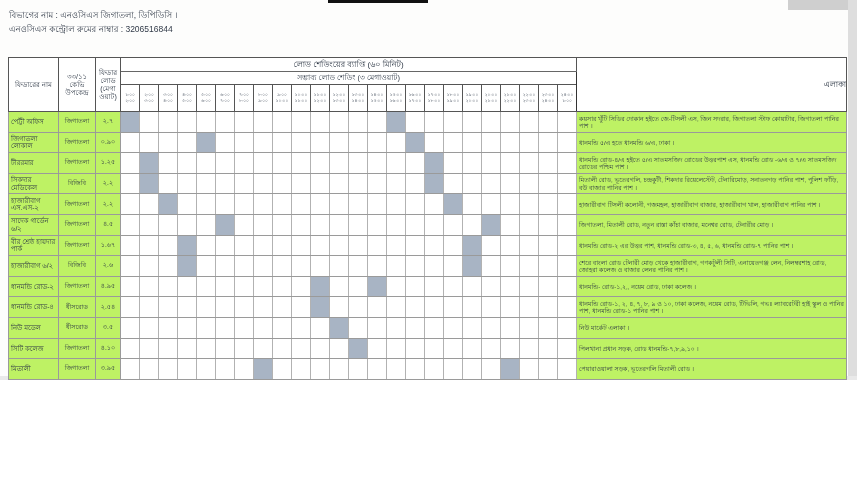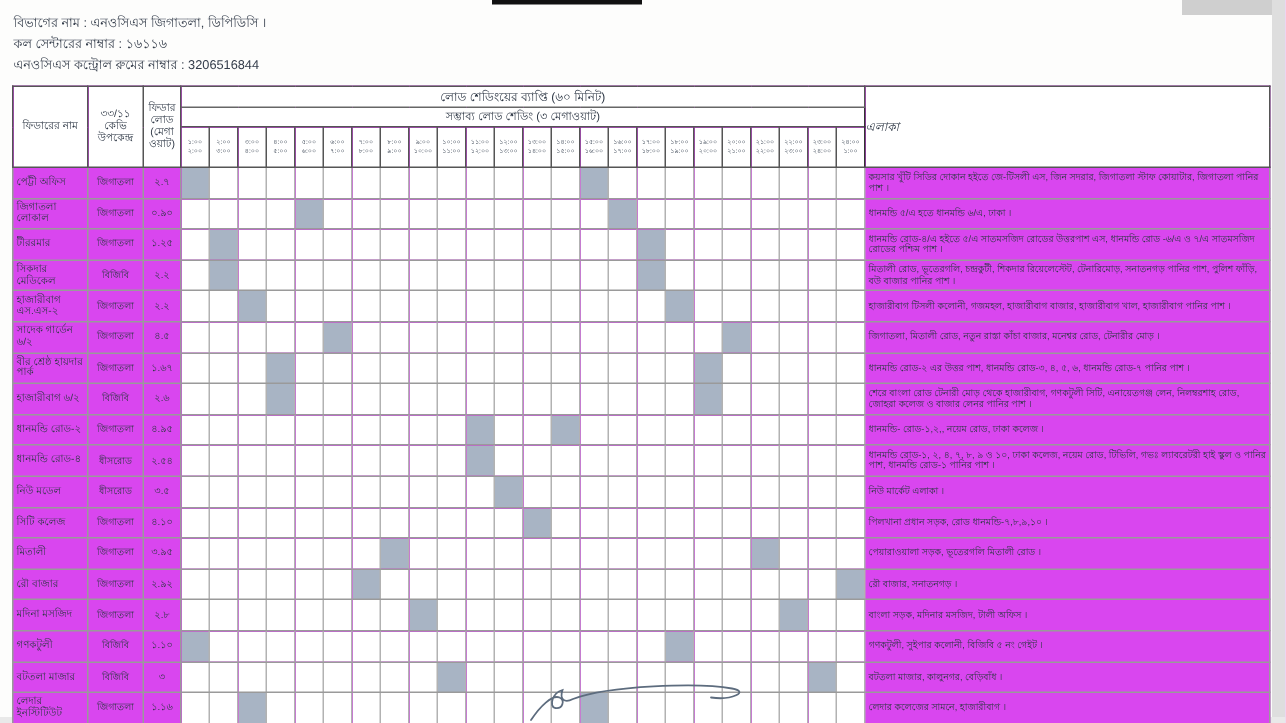--- a/index.html
+++ b/index.html
@@ -1,30 +1,30 @@
 <!DOCTYPE html>
 <html style="--shade: #a8b4c4;"><head>
 <meta charset="utf-8">
 <style>
   html,body{margin:0;padding:0;}
   body{font-family:"Liberation Sans","DejaVu Sans",sans-serif;background:#ffffff;}
-  .page{position:relative;width:857px;height:482px;background:#fdfdfc;overflow:hidden;color:#303a48;}
+  .page{position:relative;width:857px;height:380px;background:#fdfdfc;overflow:hidden;color:#303a48;}
   .top-bar{position:absolute;left:328px;top:0;width:100px;height:3px;background:#111;}
   .scan-corner{position:absolute;left:788px;top:0;width:60px;height:10px;background:#cfcfcf;}
   .scan-edge{position:absolute;right:0;top:0;width:9px;height:482px;background:#dedede;}
   .scan-bottom{position:absolute;left:0;bottom:0;width:857px;height:4px;background:#e9e9e9;}
   .meta{position:absolute;left:9px;top:8px;font-size:8.5px;line-height:14px;color:#333c4a;}
   table.sched{position:absolute;left:8px;top:57px;width:838px;border-collapse:collapse;table-layout:fixed;
-    border:1.4px solid #2d2d2d;background:#d946ef;}
+    border:1.4px solid #2d2d2d;background:#bef264;}
   th,td{border:0.8px solid #9a9a9a;padding:0;margin:0;overflow:hidden;}
   thead th{border-color:#555;font-weight:normal;color:#2c3644;background:#fff;}
   .name-h,.sub-h,.load-h{font-size:7px;line-height:8px;text-align:center;vertical-align:middle;}
   .span-h{font-size:8px;height:13px;text-align:center;vertical-align:middle;border-bottom-color:#666;}
   .span-h2{font-size:7.5px;height:12px;vertical-align:middle;}
-  .area-h{font-size:8px;text-align:left;vertical-align:middle;border-left:1.2px solid #333;font-style:italic;}
+  .area-h{font-size:8px;text-align:right;vertical-align:middle;border-left:1.2px solid #333;}
   .t-h{height:26px;font-size:4.3px;line-height:5.6px;text-align:center;vertical-align:middle;color:#394453;}
   .t-h div{white-space:nowrap;}
   tbody td{height:17.6px;}
   td.c-name{font-size:6.8px;padding-left:2px;color:#2e3845;line-height:7.5px;}
   td.c-sub{font-size:6.3px;text-align:center;color:#2e3845;}
   td.c-load{font-size:6.5px;text-align:center;color:#2e3845;}
   td.t{background:#fff;border-left:0.8px solid #b2b2b2;border-right:0.8px solid #b2b2b2;}
   td.t.dk,th.t-h.dk{border-left:0.9px solid #5f5f5f;}
   td.t.on{background:var(--shade,#a8b4c4);}
   td.c-area{font-size:6.2px;line-height:7.2px;padding:1px 2px;color:#2e3845;border-left:1.2px solid #333;}
@@ -36,21 +36,20 @@
 <body>
 
 <div class="page">
   <div class="top-bar"></div>
   <div class="scan-corner"></div>
   <div class="scan-edge"></div>
   <div class="scan-bottom"></div>
 
   <div class="meta">
     <div>বিভাগের নাম : এনওসিএস জিগাতলা, ডিপিডিসি ।</div>
-    <div>কল সেন্টারের নাম্বার : ১৬১১৬</div>
     <div>এনওসিএস কন্ট্রোল রুমের নাম্বার : 3206516844</div>
   </div>
 
   <table class="sched">
     <colgroup id="colgrp">
       <col class="c1">
         <col class="c2">
         <col class="c3">
     <col class="ct">
         <col class="ct">

